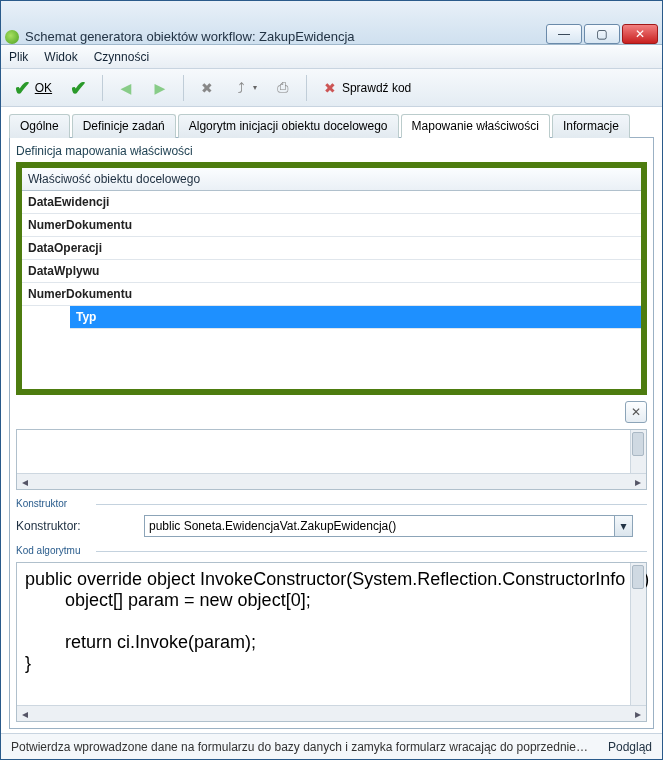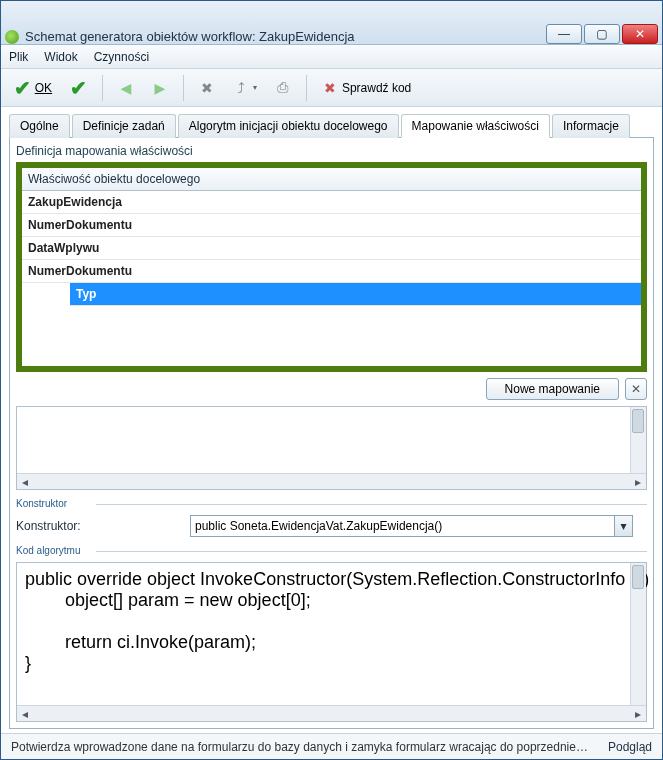--- a/index.html
+++ b/index.html
@@ -49,21 +49,21 @@
 .vscrolltrack { position:absolute; right:0; top:0; bottom:16px; width:16px; background:#ecf0f4; border-left:1px solid #cdd7e0;}
 .vthumb { position:absolute; right:2px; top:2px; width:12px; height:24px; background:#cfd9e2; border:1px solid #aab8c4; border-radius:2px;}
 
 .fieldset { margin-top:8px;}
 .legend { color:#2a5c8c; font-size:10px; position:relative;}
 .legend::after { content:""; position:absolute; left:80px; right:0; top:50%; height:1px; background:#c4d2de;}
 .fsbody { padding:6px 14px 0 0;}
 
 .formrow { display:flex; align-items:center; gap:8px;}
 .formrow label { width:120px; color:#234;}
-.combo { flex:1; display:flex; border:1px solid #8ca4b8;margin-left:46px;}
+.combo { flex:1; display:flex; border:1px solid #8ca4b8;}
 .combo input { flex:1; border:none; padding:3px 4px; outline:none;}
 .combo .drop { width:18px; background:linear-gradient(#f4f8fb,#dbe5ed); border-left:1px solid #8ca4b8; display:flex; align-items:center; justify-content:center; cursor:pointer; color:#234;}
 
 .codepane { border:1px solid #b0c0cc; margin-top:6px; height:160px; position:relative; background:#fff; font-family: Consolas, monospace;}
 .codepane pre { padding:6px 8px; white-space:pre; font-family: "Segoe UI", Tahoma, sans-serif; font-size:18px; color:#000;}
 .codepane .vscrolltrack{ bottom:16px;}
 .codepane .hscroll{ }
 
 .statusbar { height:26px; border-top:1px solid #c8d4e0; display:flex; align-items:center; padding:0 10px; background:#f4f7fa;}
 .statusbar .msg { flex:1; color:#333; white-space:nowrap; overflow:hidden; text-overflow:ellipsis;}
@@ -132,31 +132,31 @@
       <div class="tab active">Mapowanie właściwości</div>
       <div class="tab">Informacje</div>
     </div>
 
     <div class="panel">
       <div class="group-label">Definicja mapowania właściwości</div>
 
       <div class="grid">
         <div class="gridhead">Właściwość obiektu docelowego</div>
         <div id="grid-rows">
-            <div class="gridrow">ZakupEwidencja</div>
+            <div class="gridrow">DataEwidencji</div>
             <div class="gridrow">NumerDokumentu</div>
+            <div class="gridrow">DataOperacji</div>
             <div class="gridrow">DataWplywu</div>
             <div class="gridrow">NumerDokumentu</div>
             <div class="gridrow selected">Typ</div>
           </div>
         <div class="gridspace"></div>
       </div>
 
       <div class="maprow">
-        <button class="btn">Nowe mapowanie</button>
         <div class="iconbtn">
             <span>✕</span>
           </div>
       </div>
 
       <div class="textpane">
         <div class="vscrolltrack">
             <div class="vthumb"></div>
           </div>
         <div class="hscroll">

